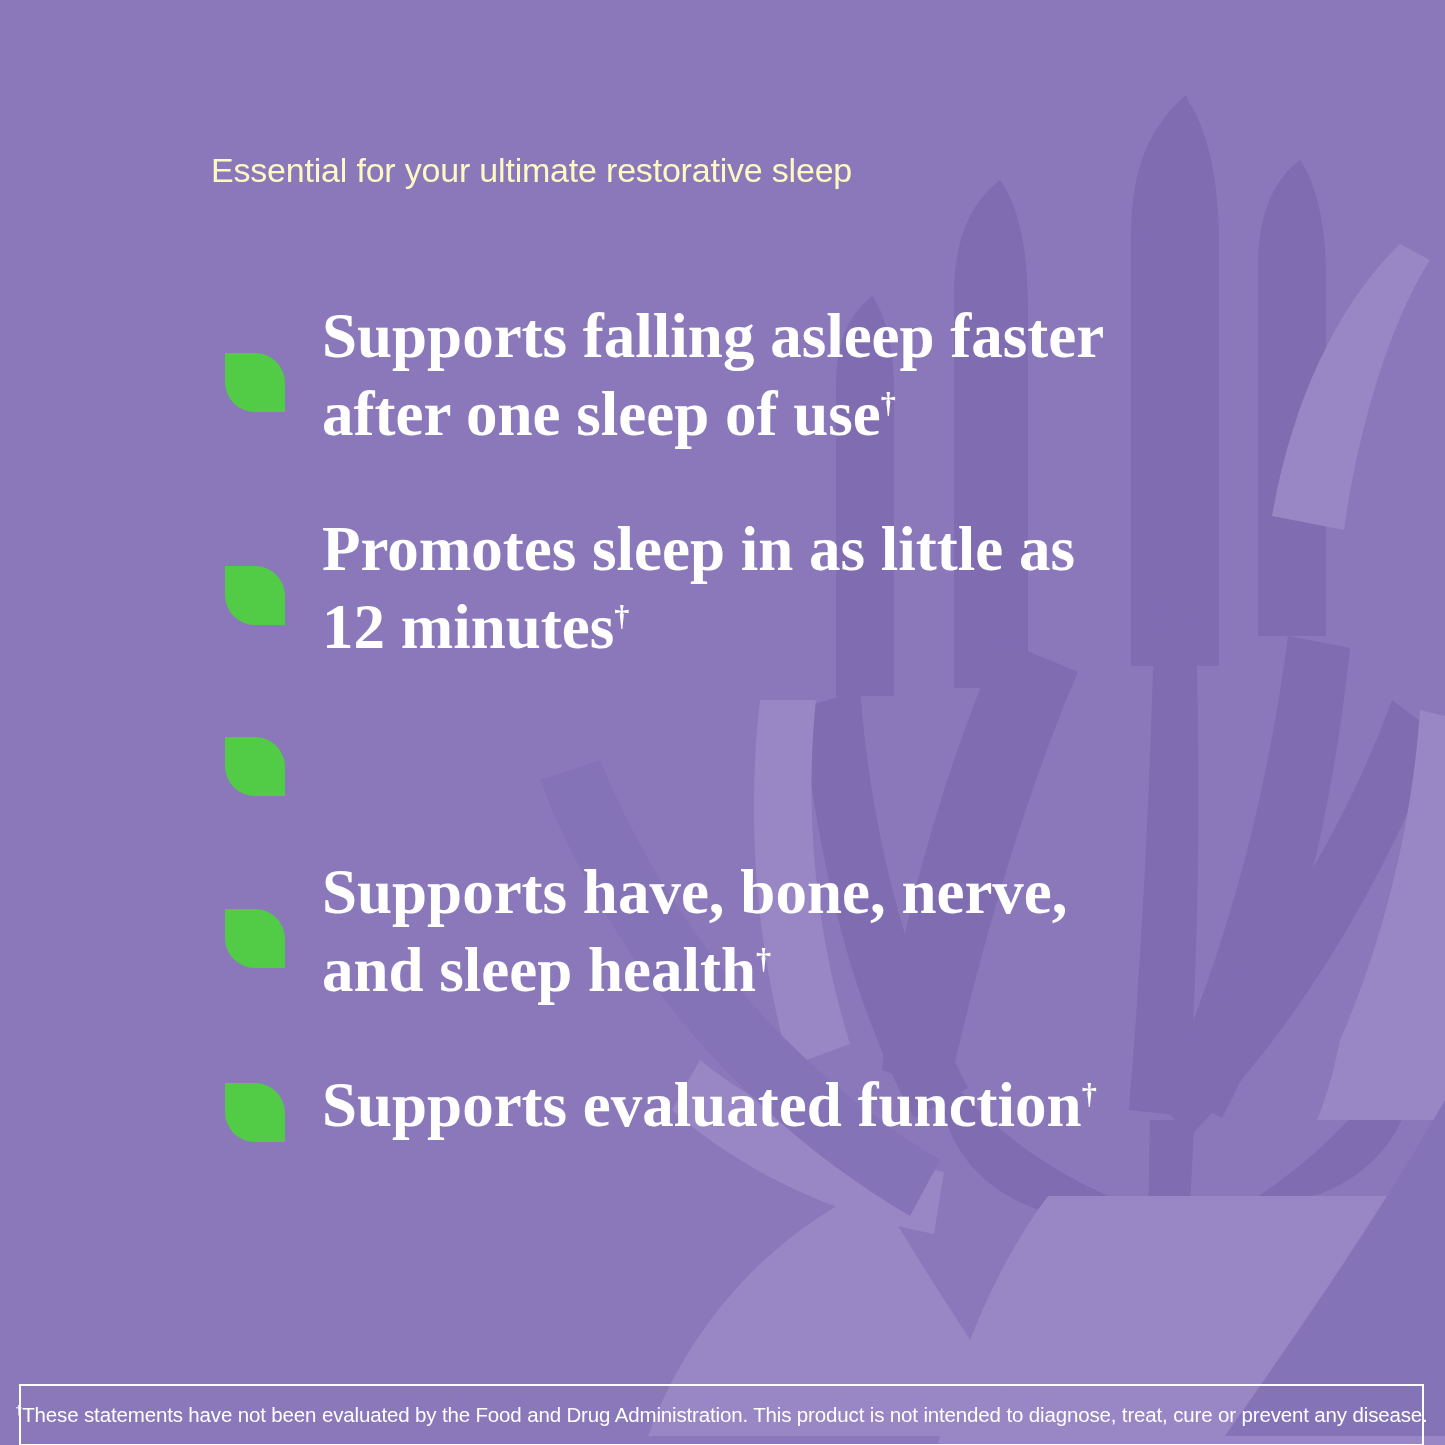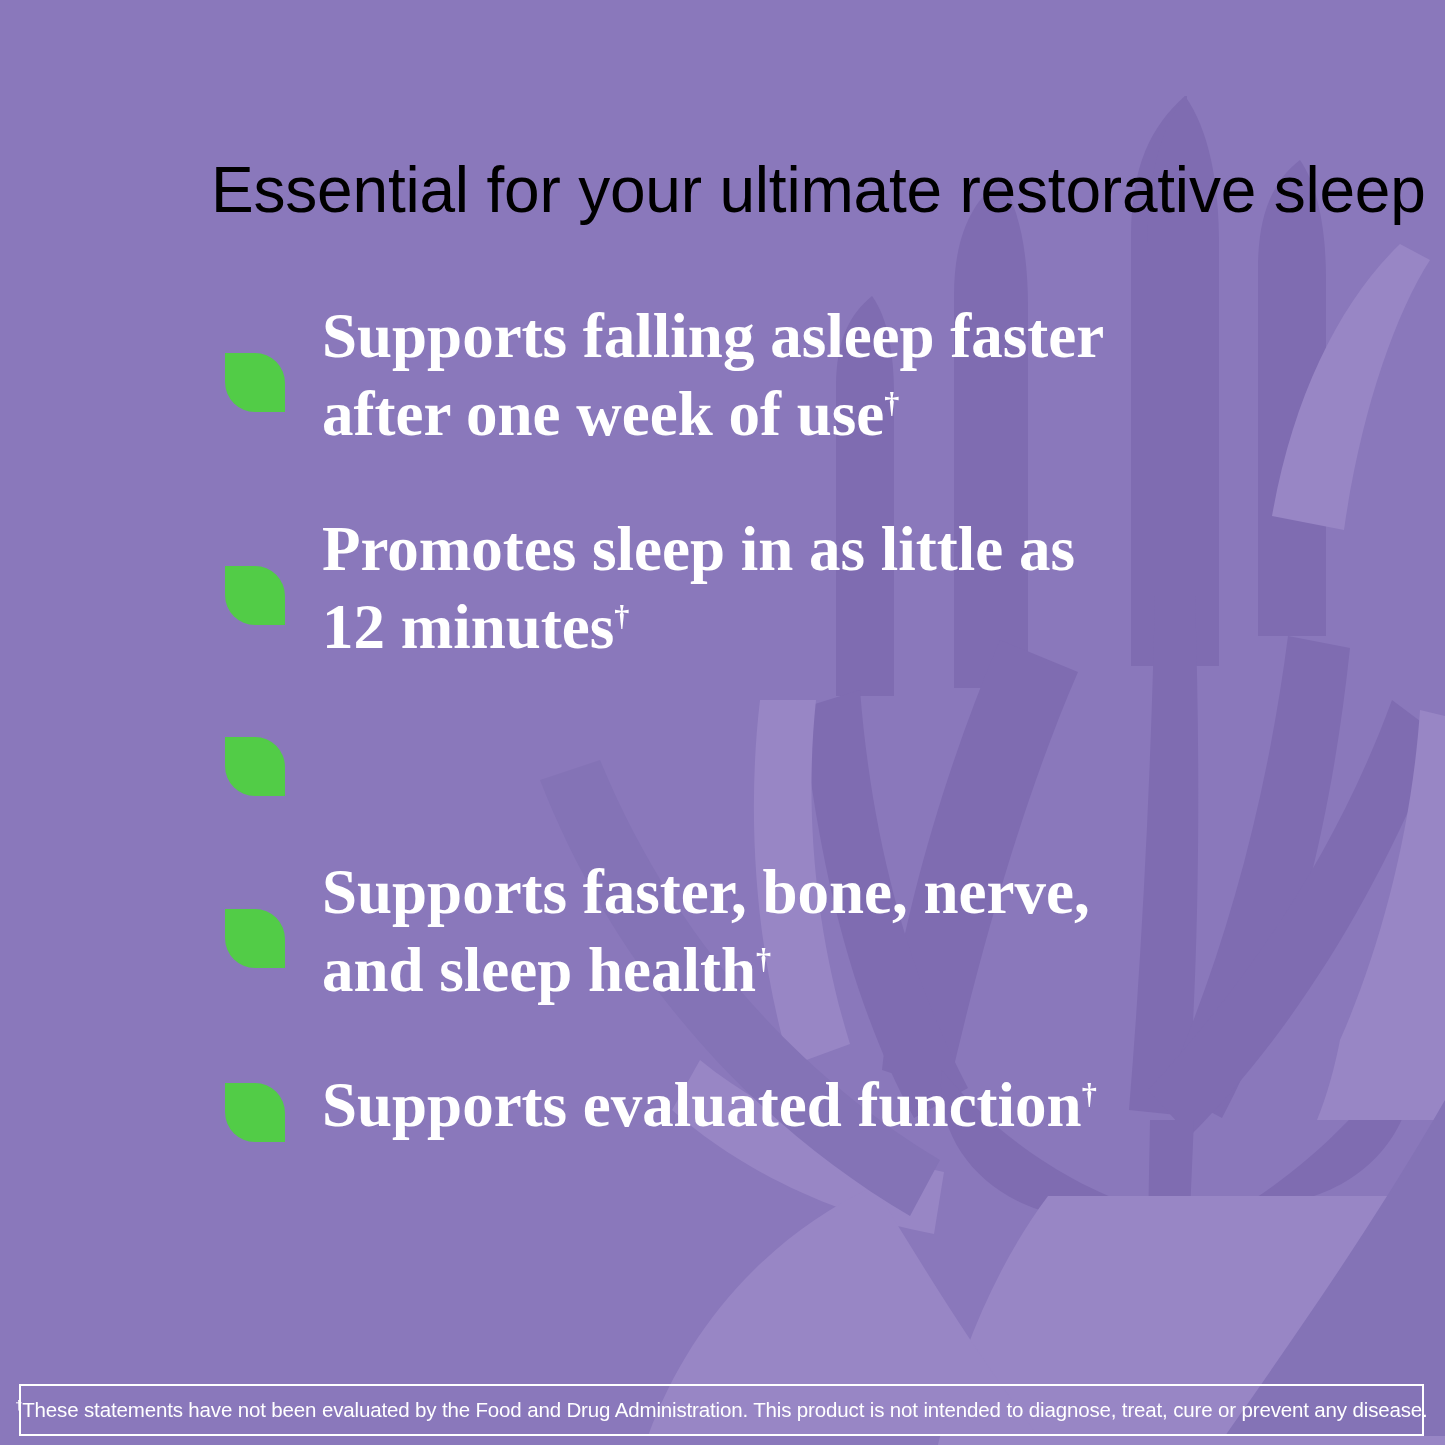--- a/index.html
+++ b/index.html
@@ -24,25 +24,25 @@
     pointer-events: none;
   }
 
   
   #headline {
     position: absolute;
     left: 211px;
     top: 119px;
     width: 1100px;
     font-family: "Liberation Sans", sans-serif;
-    font-size: 64px;
+    font-size: 34px;
     font-weight: 400;
     letter-spacing: -0.2px;
     line-height: 56px;
-    color: #000000;
+    color: #fef9c3;
     white-space: nowrap;
   }
 
   
   #benefits {
     position: absolute;
     left: 225px;
     top: 297px;
     width: 1120px;
   }
@@ -78,21 +78,21 @@
     line-height: 0;
     font-weight: 700;
   }
 
   
   #disclaimer-box {
     position: absolute;
     left: 19px;
     top: 1384px;
     width: 1405px;
-    height: 52px;
+    height: 62px;
     box-sizing: border-box;
     border: 2px solid #ffffff;
     display: flex;
     align-items: center;
     justify-content: center;
   }
   #disclaimer-text {
     font-family: "Liberation Sans", sans-serif;
     font-size: 20.5px;
     line-height: 24px;
@@ -153,40 +153,40 @@
   </svg>
 
   <h1 id="headline">Essential for your ultimate restorative sleep</h1>
 
   <div id="benefits">
 
     <div class="benefit-row">
       <span class="leaf-icon"></span>
       <div class="benefit-text">
         <span>Supports falling asleep faster</span><br>
-        <span>after one week of use</span><span class="dagger">†</span>
+        <span>after one sleep of use</span><span class="dagger">†</span>
       </div>
     </div>
 
     <div class="benefit-row">
       <span class="leaf-icon"></span>
       <div class="benefit-text">
         <span>Promotes sleep in as little as</span><br>
         <span>12 minutes</span><span class="dagger">†</span>
       </div>
     </div>
 
     <div class="benefit-row">
       <span class="leaf-icon"></span>
     </div>
 
     <div class="benefit-row">
       <span class="leaf-icon"></span>
       <div class="benefit-text">
-        <span>Supports faster, bone, nerve,</span><br>
+        <span>Supports have, bone, nerve,</span><br>
         <span>and sleep health</span><span class="dagger">†</span>
       </div>
     </div>
 
     <div class="benefit-row">
       <span class="leaf-icon"></span>
       <div class="benefit-text">
         <span>Supports evaluated function</span><span class="dagger">†</span>
       </div>
     </div>

